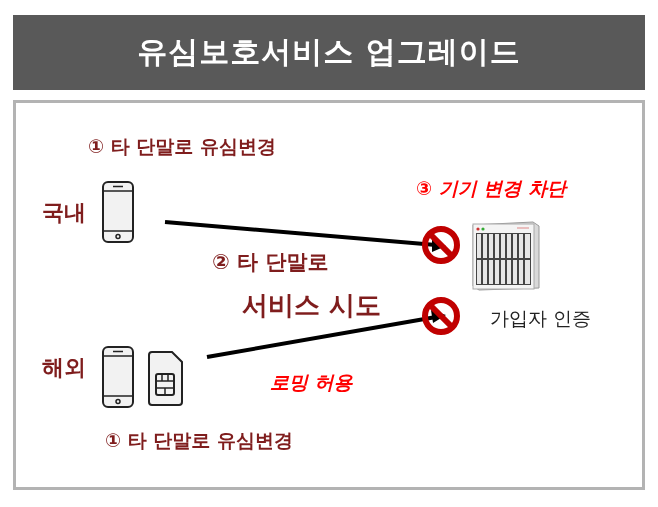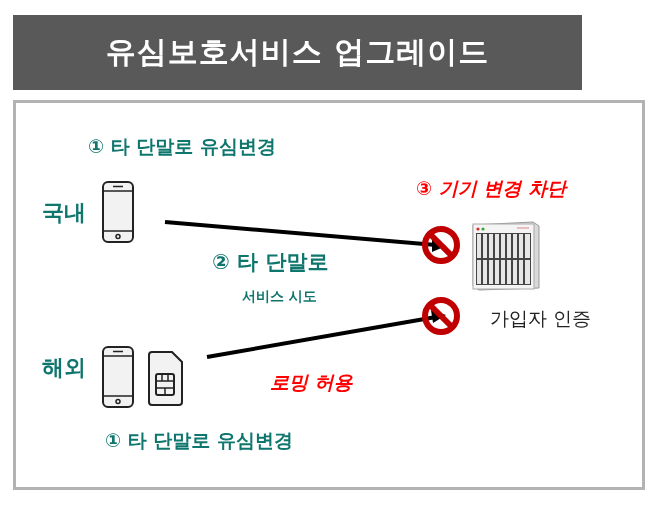--- a/index.html
+++ b/index.html
@@ -1,23 +1,23 @@
 <!DOCTYPE html>
 <html><head>
 <meta charset="utf-8">
 <style>
   html, body { margin:0; padding:0; background:#ffffff; }
   body { width:658px; height:507px; position:relative; overflow:hidden;
          font-family:"DejaVu Sans", "Liberation Sans", sans-serif; }
-  .title-bar { position:absolute; left:13px; top:15px; width:569px; height:75px;
+  .title-bar { position:absolute; left:13px; top:15px; width:632px; height:75px;
                background:#595959; display:flex; align-items:center; justify-content:center; }
   .title-text { color:#ffffff; font-size:30px; font-weight:bold; letter-spacing:1px; }
   .panel { position:absolute; left:13px; top:100px; width:626px; height:384px;
            border:3px solid #b3b3b3; background:#ffffff; }
-  .lbl { position:absolute; font-weight:bold; color:#0f766e; white-space:nowrap; }
+  .lbl { position:absolute; font-weight:bold; color:#7f1d1d; white-space:nowrap; }
   .red { color:#ff0000;font-style:italic; }
   .plain { position:absolute; color:#222; font-weight:normal; white-space:nowrap;margin-left:12px; }
   svg.overlay { position:absolute; left:0; top:0; }
 </style>
 </head>
 <body>
 
 <div class="title-bar">
   <span class="title-text">유심보호서비스 업그레이드</span>
 </div>
@@ -99,20 +99,20 @@
     </g>
   </g>
 </svg>
 
 <div class="lbl" style="left:88px;top:134px;font-size:19px;">① 타 단말로 유심변경</div>
 <div class="lbl" style="left:42px;top:198px;font-size:22px;text-align:center;">국내</div>
 
 <div class="lbl red" style="left:416px;top:176px;font-size:19px;">③  기기 변경 차단</div>
 
 <div class="lbl" style="left:212px;top:248px;font-size:21px;">② 타 단말로</div>
-<div class="lbl" style="left:242px;top:288px;font-size:14px;">서비스 시도</div>
+<div class="lbl" style="left:242px;top:288px;font-size:26px;">서비스 시도</div>
 
 <div class="plain" style="left:478px;top:306px;font-size:19px;">가입자 인증</div>
 
 <div class="lbl" style="left:42px;top:353px;font-size:22px;">해외</div>
 <div class="lbl red" style="left:270px;top:370px;font-size:19px;text-align:center;">로밍 허용</div>
 
 <div class="lbl" style="left:105px;top:428px;font-size:19px;">① 타 단말로 유심변경</div>
 
 </body></html>

